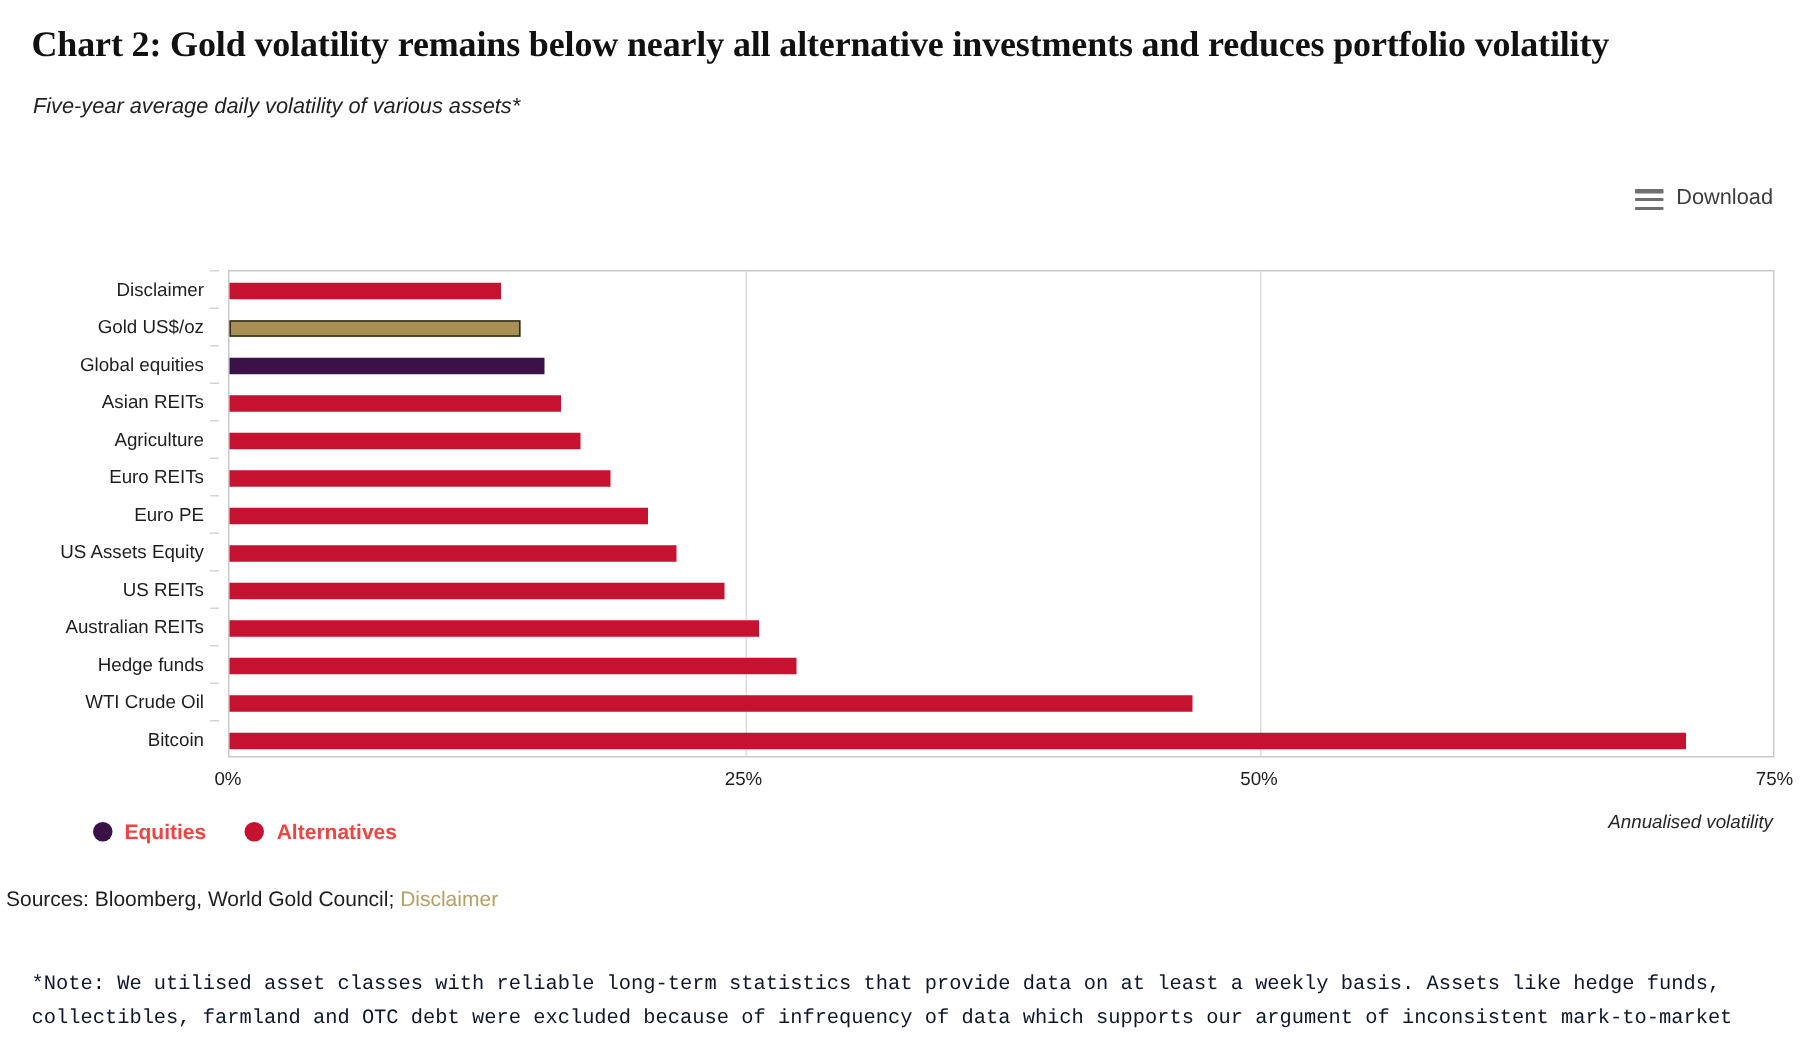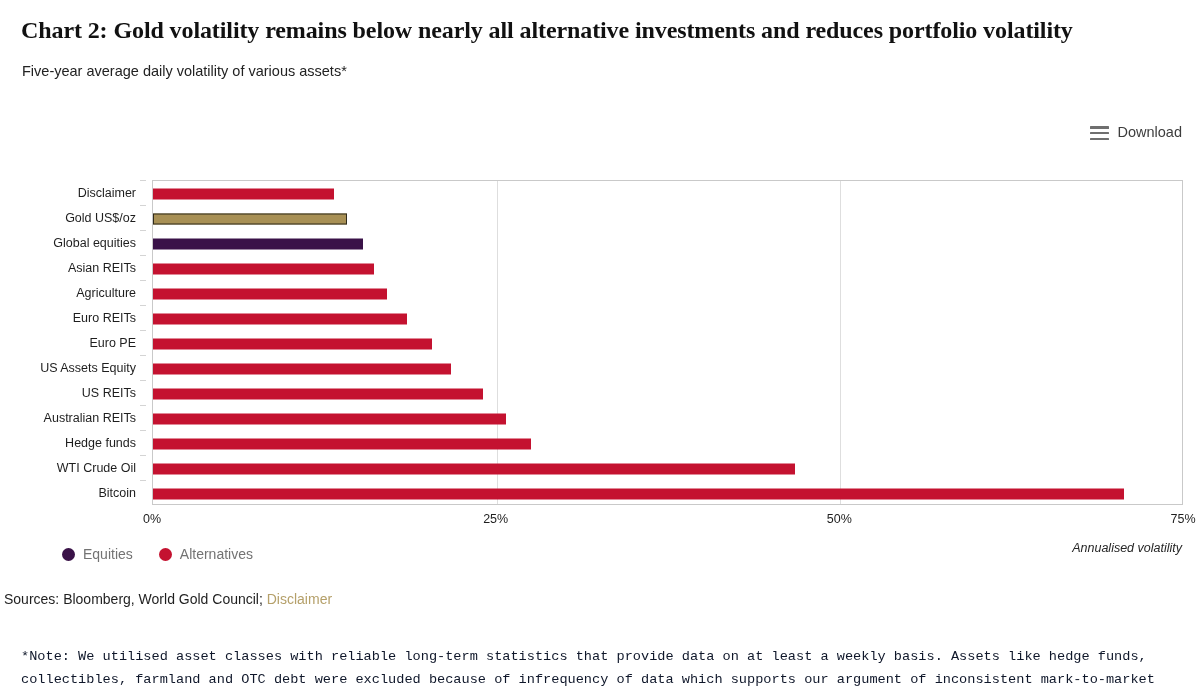--- a/index.html
+++ b/index.html
@@ -29,20 +29,21 @@
     color: #111111;
     white-space: nowrap;
   }
   .chart-subtitle {
     position: absolute;
     left: 22px;
     top: 63px;
     font-size: 14.5px;
     color: #222222;
     white-space: nowrap;
+    font-style: italic;
   }
 
   
   .download-control {
     position: absolute;
     right: 18px;
     top: 124px;
     display: flex;
     align-items: flex-end;
     gap: 9px;
@@ -160,22 +161,22 @@
     cursor: pointer;
   }
   .legend-dot {
     width: 13px;
     height: 13px;
     border-radius: 50%;
     display: block;
   }
   .legend-text {
     font-size: 14px;
-    font-weight: normal;
-    color: #737373;
+    font-weight: bold;
+    color: #ef4444;
     white-space: nowrap;
   }
 
   
   .sources {
     position: absolute;
     left: 4px;
     top: 591px;
     font-size: 14px;
     color: #1f1f1f;

